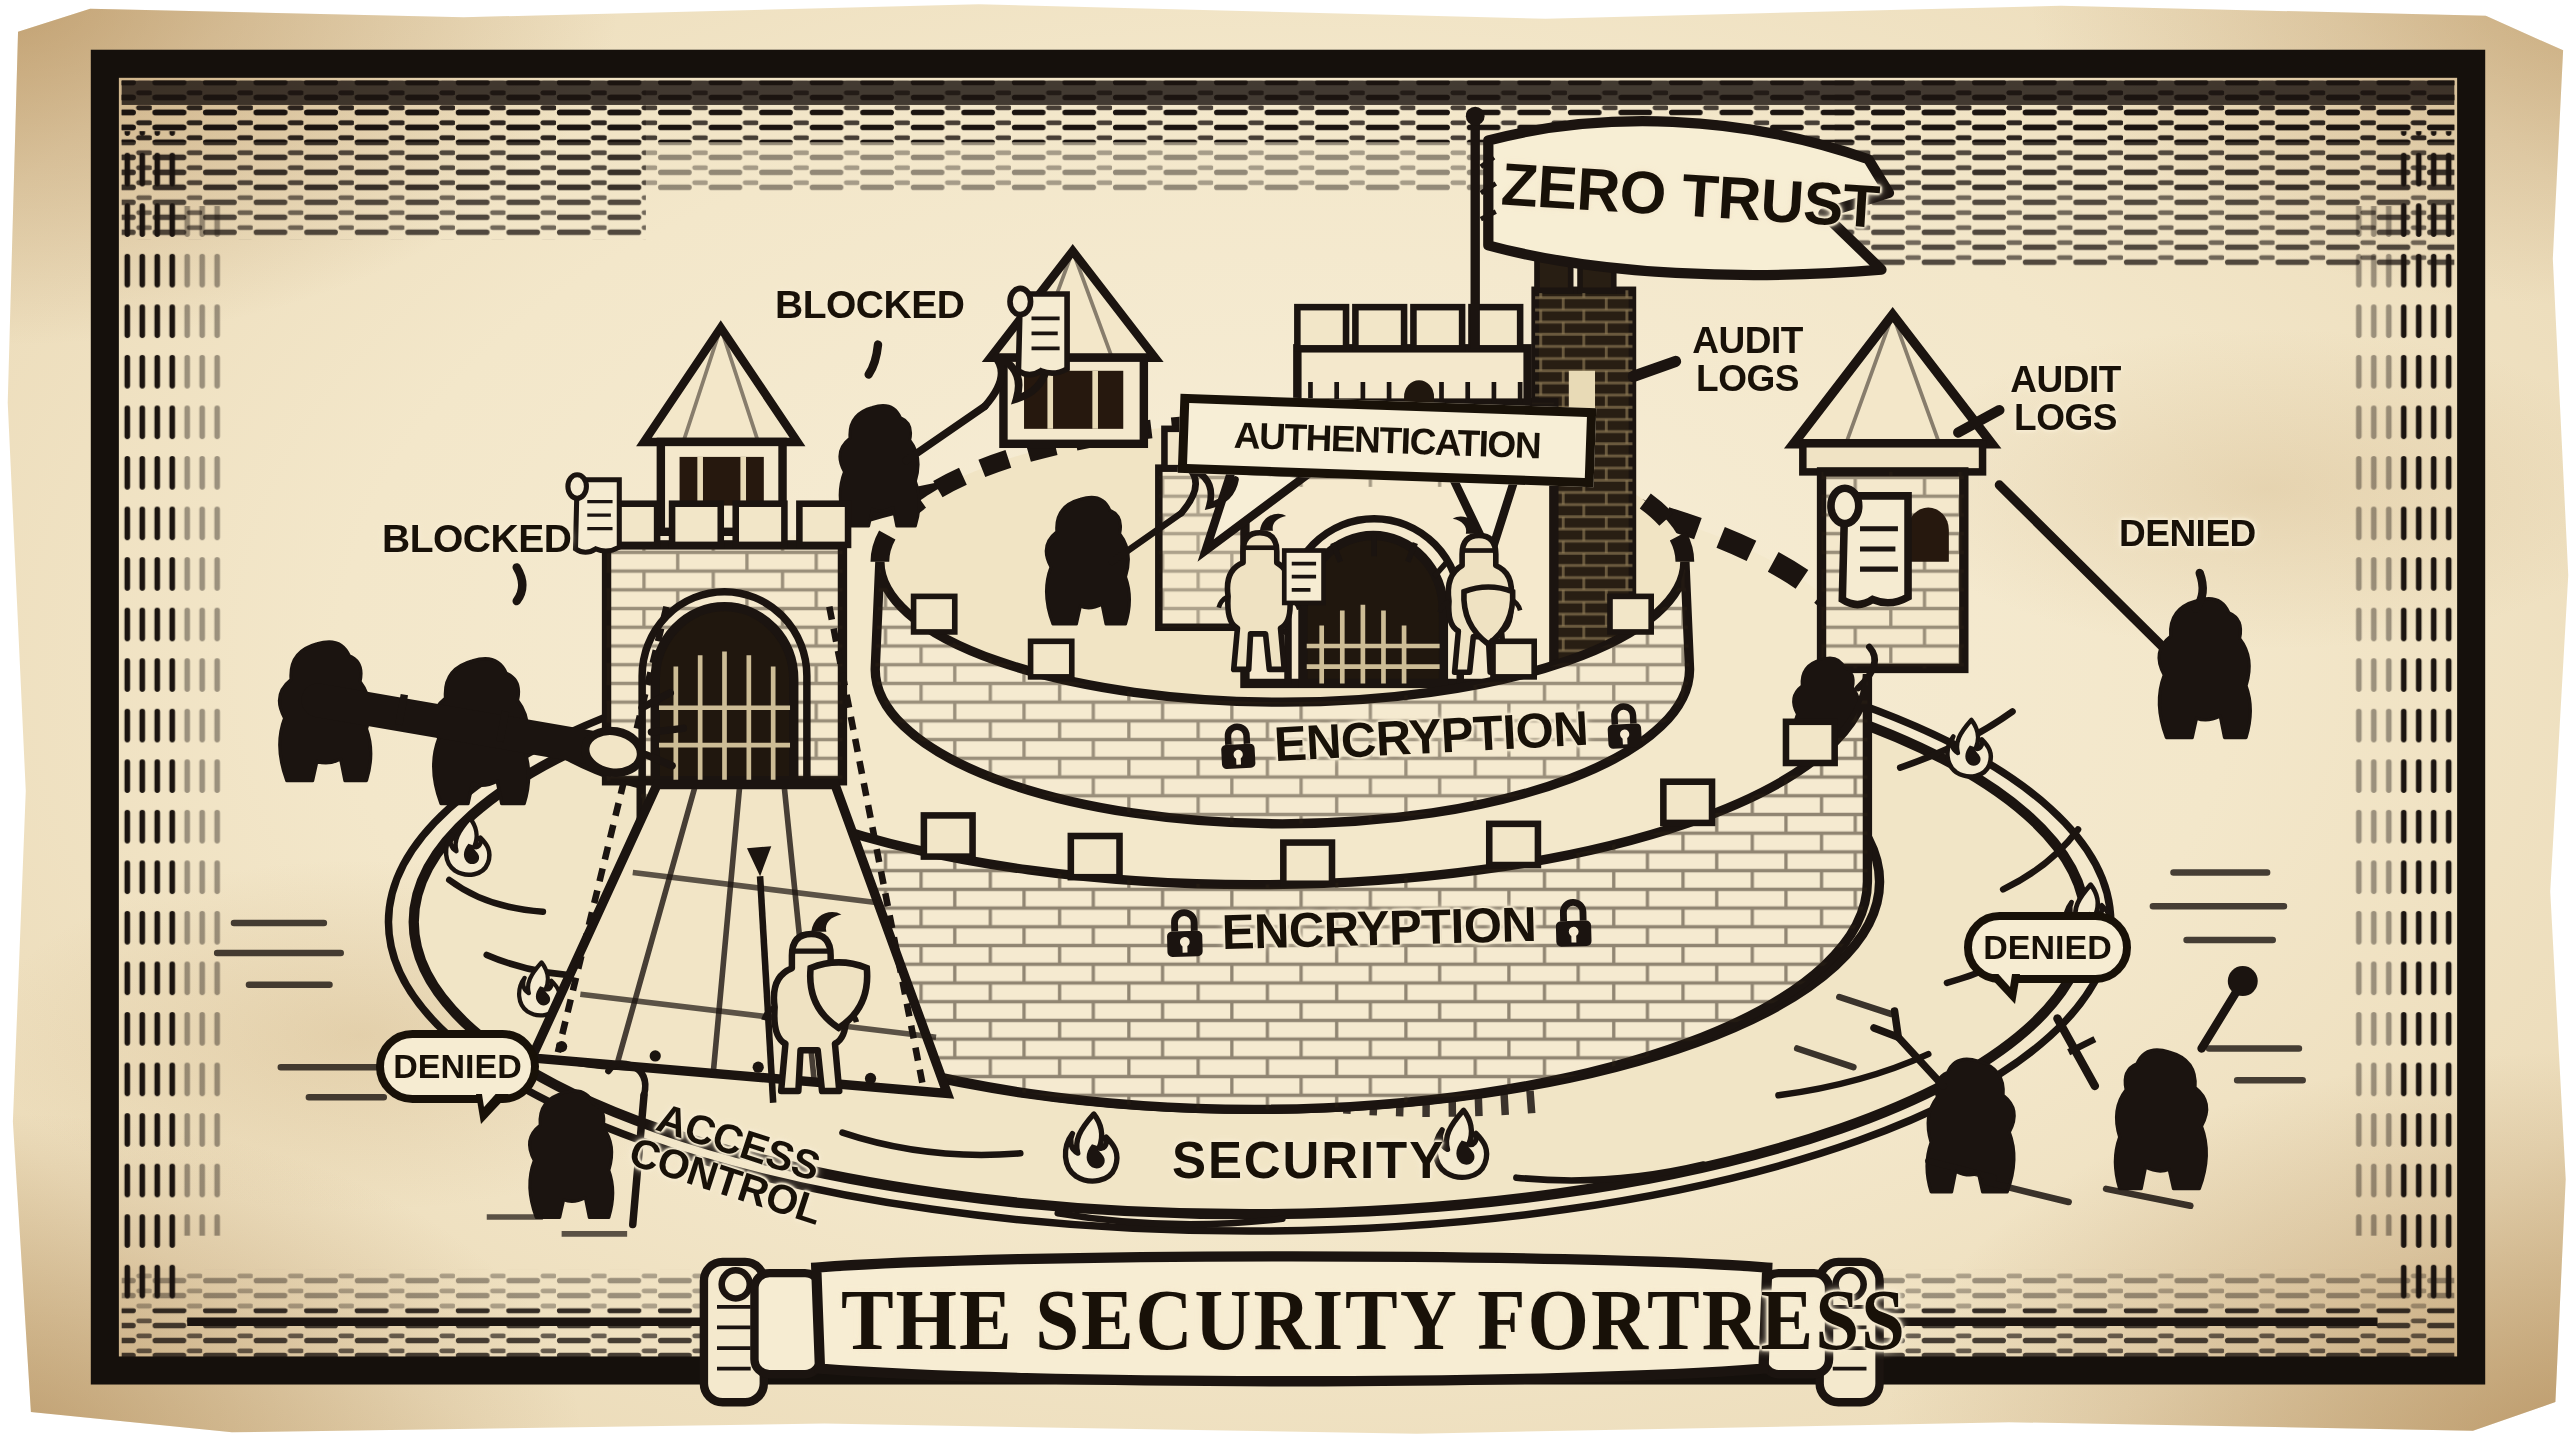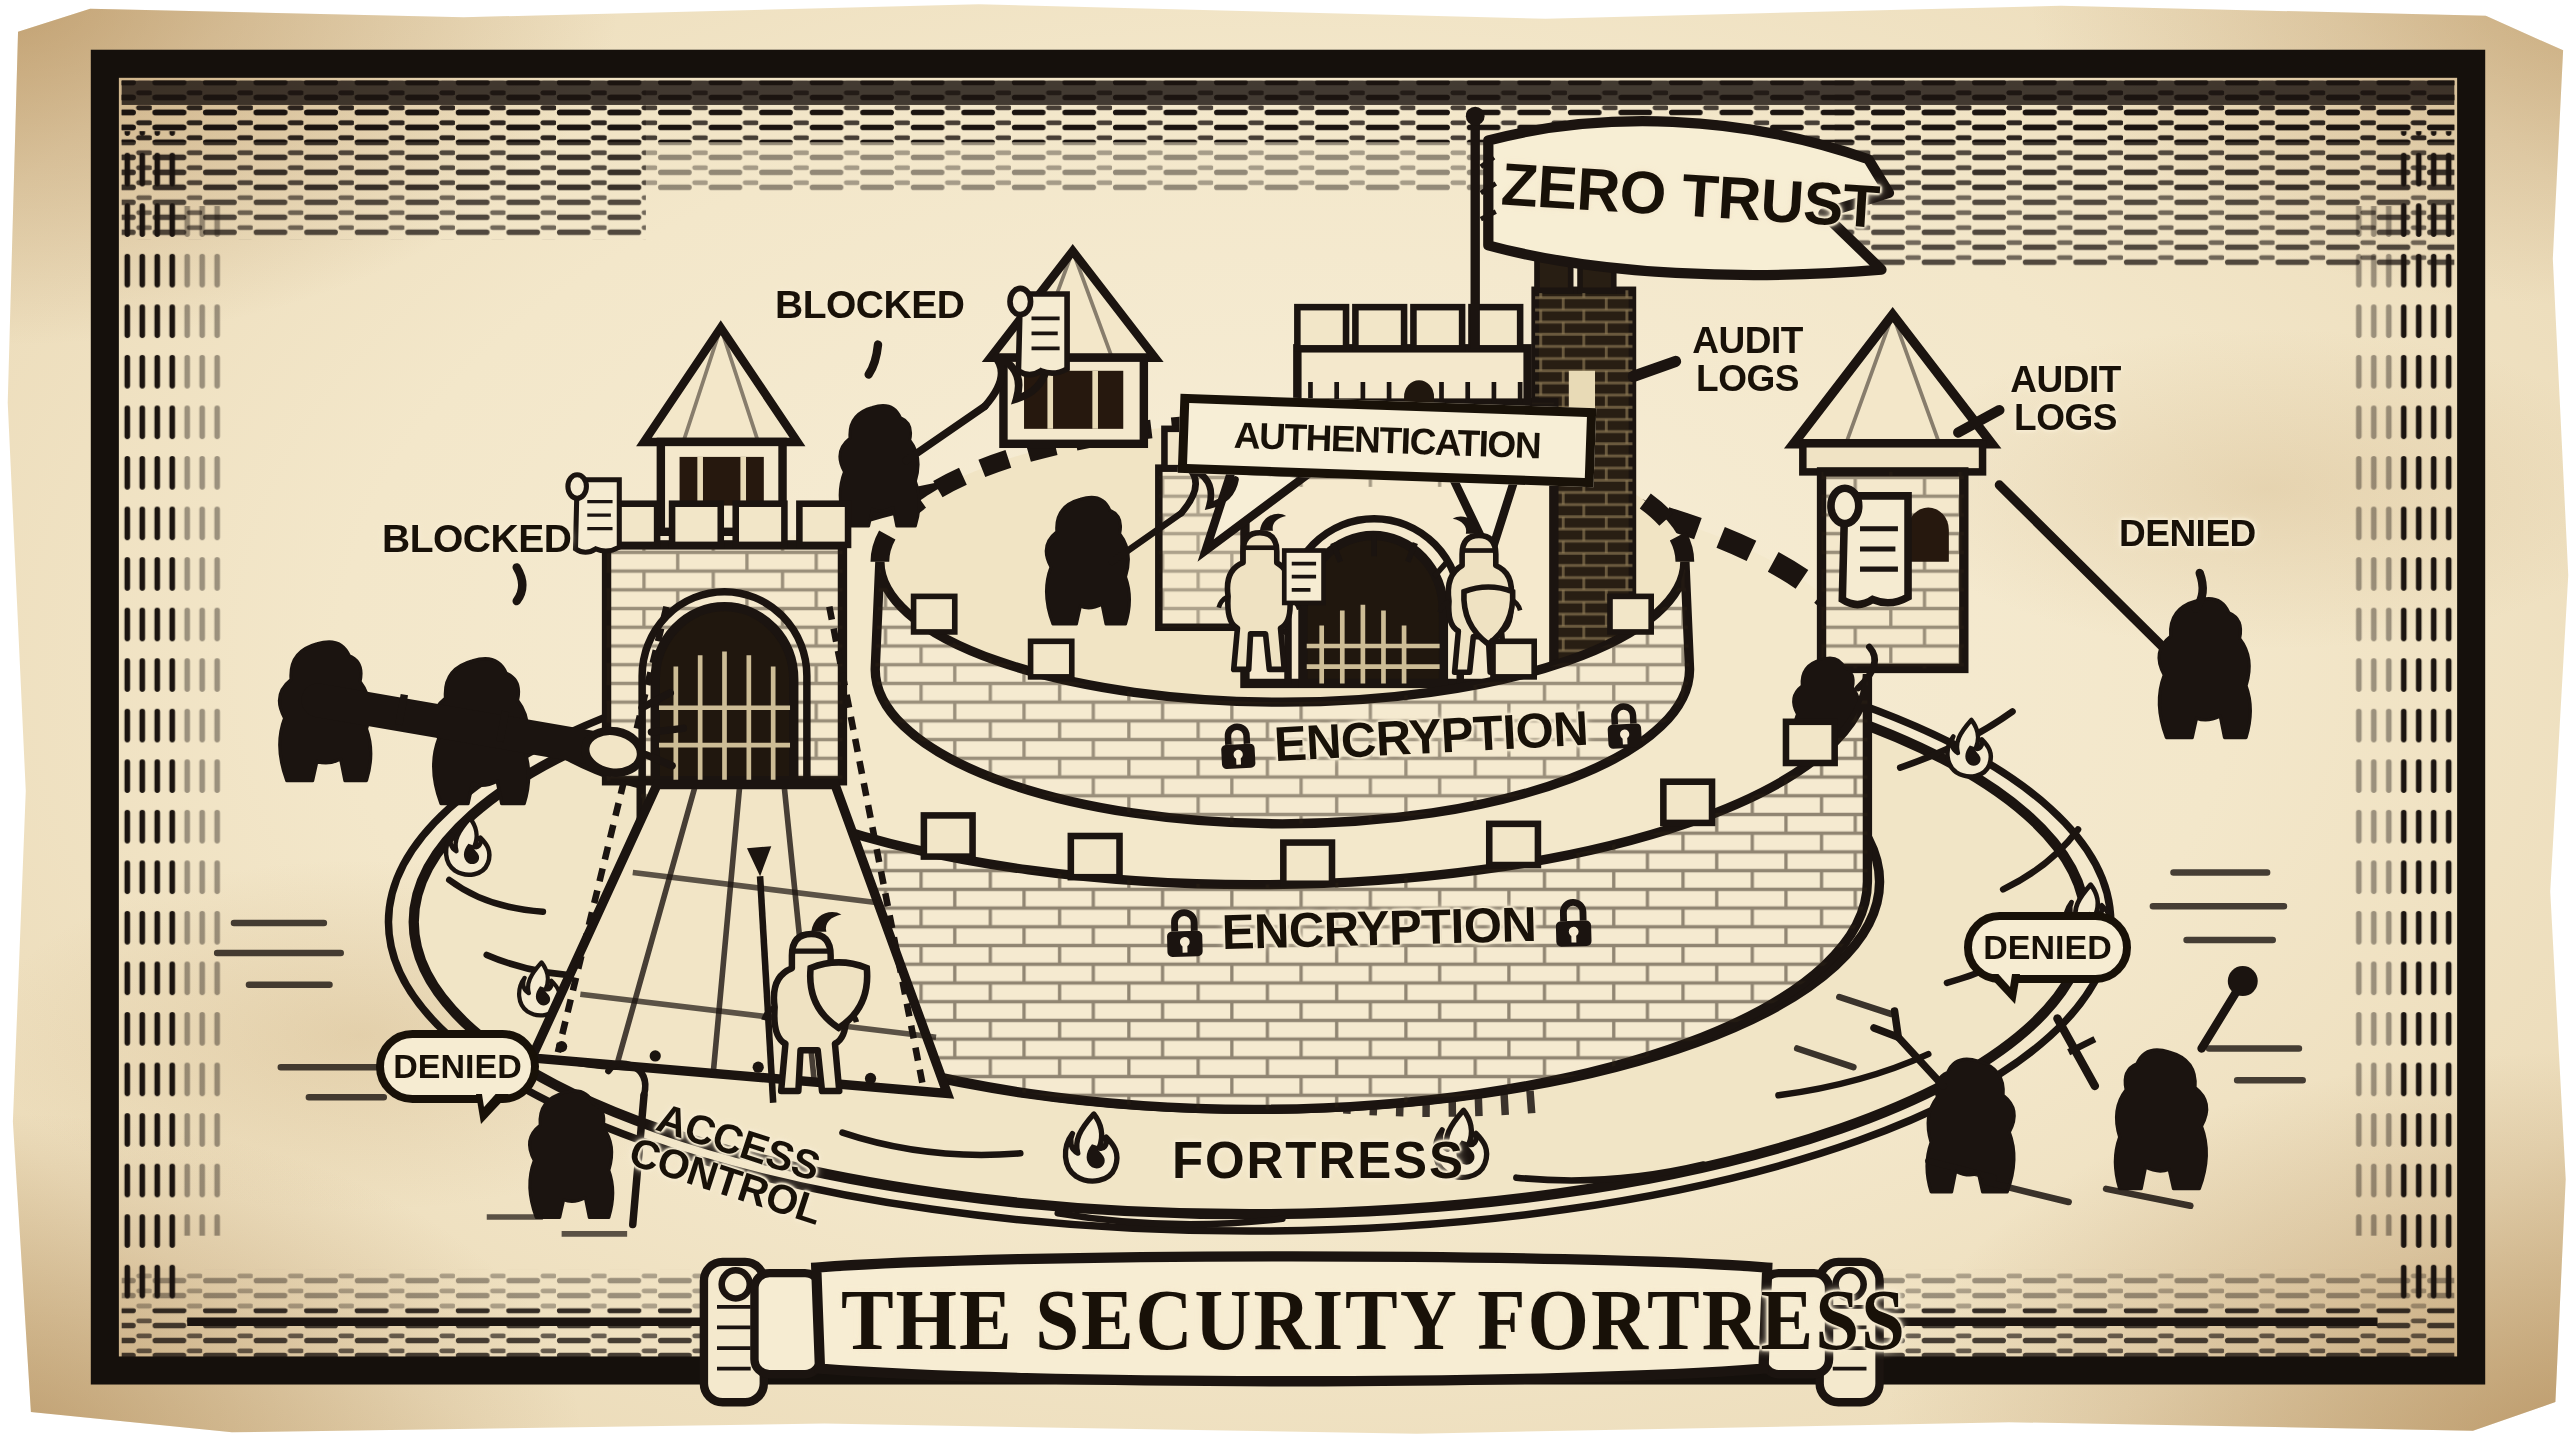--- a/index.html
+++ b/index.html
@@ -404,17 +404,17 @@
   <div class="bubble bubble-l" style="left:376px;top:1030px;width:163px;height:73px;font-size:34px;">
     <span>DENIED</span>
   </div>
 
   <div class="bubble bubble-r" style="left:1964px;top:912px;width:167px;height:71px;font-size:34px;">
     <span>DENIED</span>
   </div>
 
   <div class="lbl wrap" style="left:616px;top:1121px;width:232px;font-size:41px;transform:rotate(18deg);line-height:1.0;">ACCESS CONTROL</div>
 
-  <div class="lbl" style="left:1172px;top:1134px;font-size:51px;letter-spacing:1.9px;">FORTRESS</div>
+  <div class="lbl" style="left:1172px;top:1134px;font-size:51px;letter-spacing:1.9px;">SECURITY</div>
 
   <div class="lbl title-serif" style="left:841px;top:1279px;width:902px;text-align:center;font-size:79px;">THE SECURITY FORTRESS</div>
 </div>
 
 
 </body></html>

